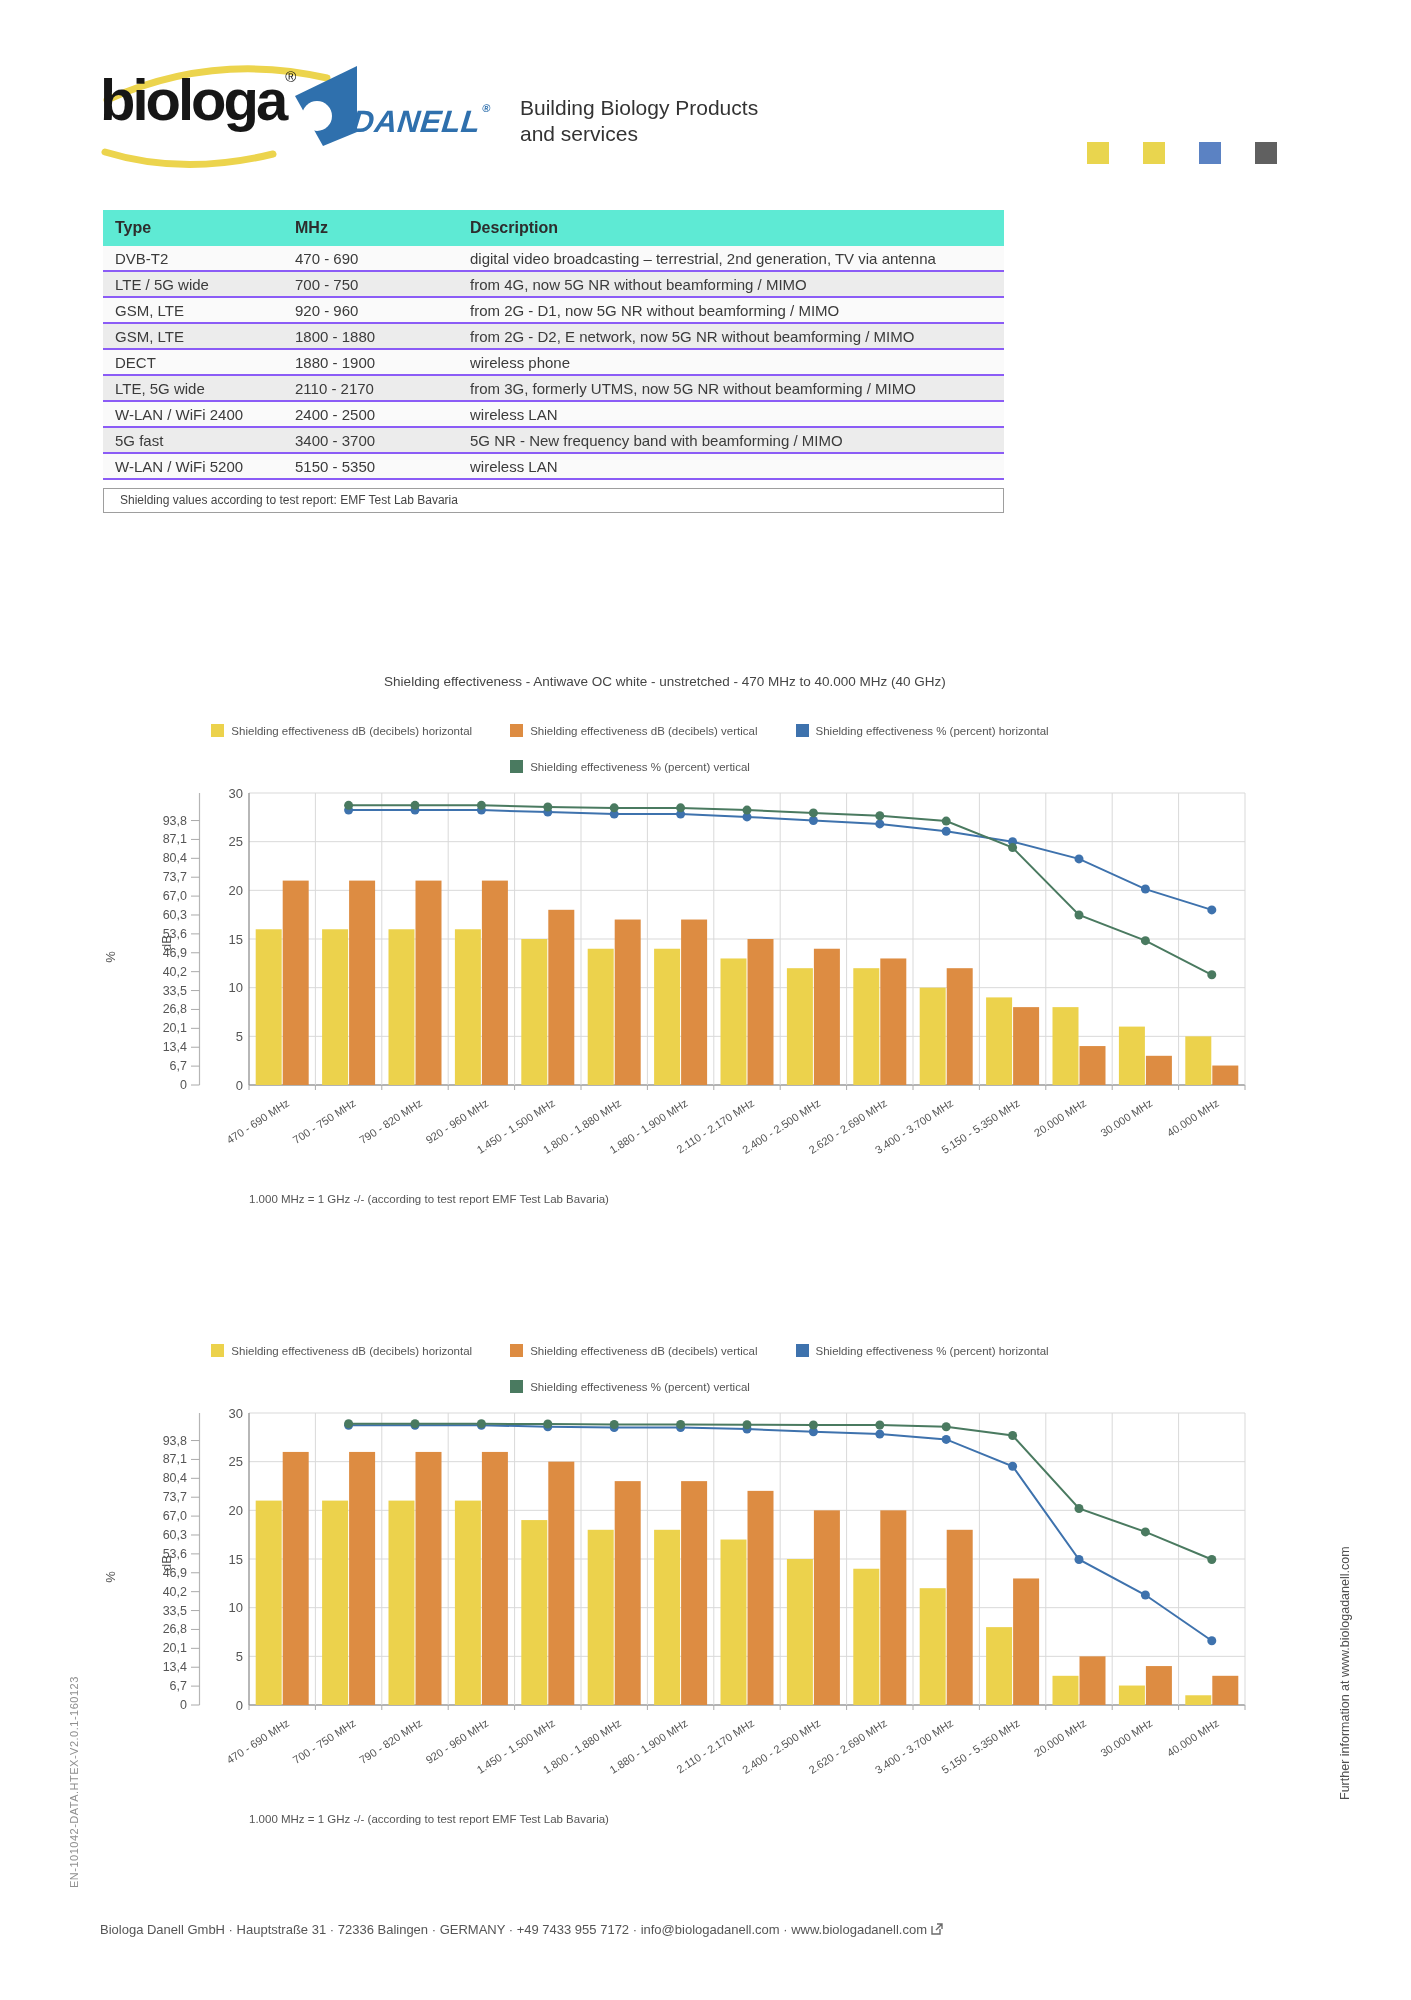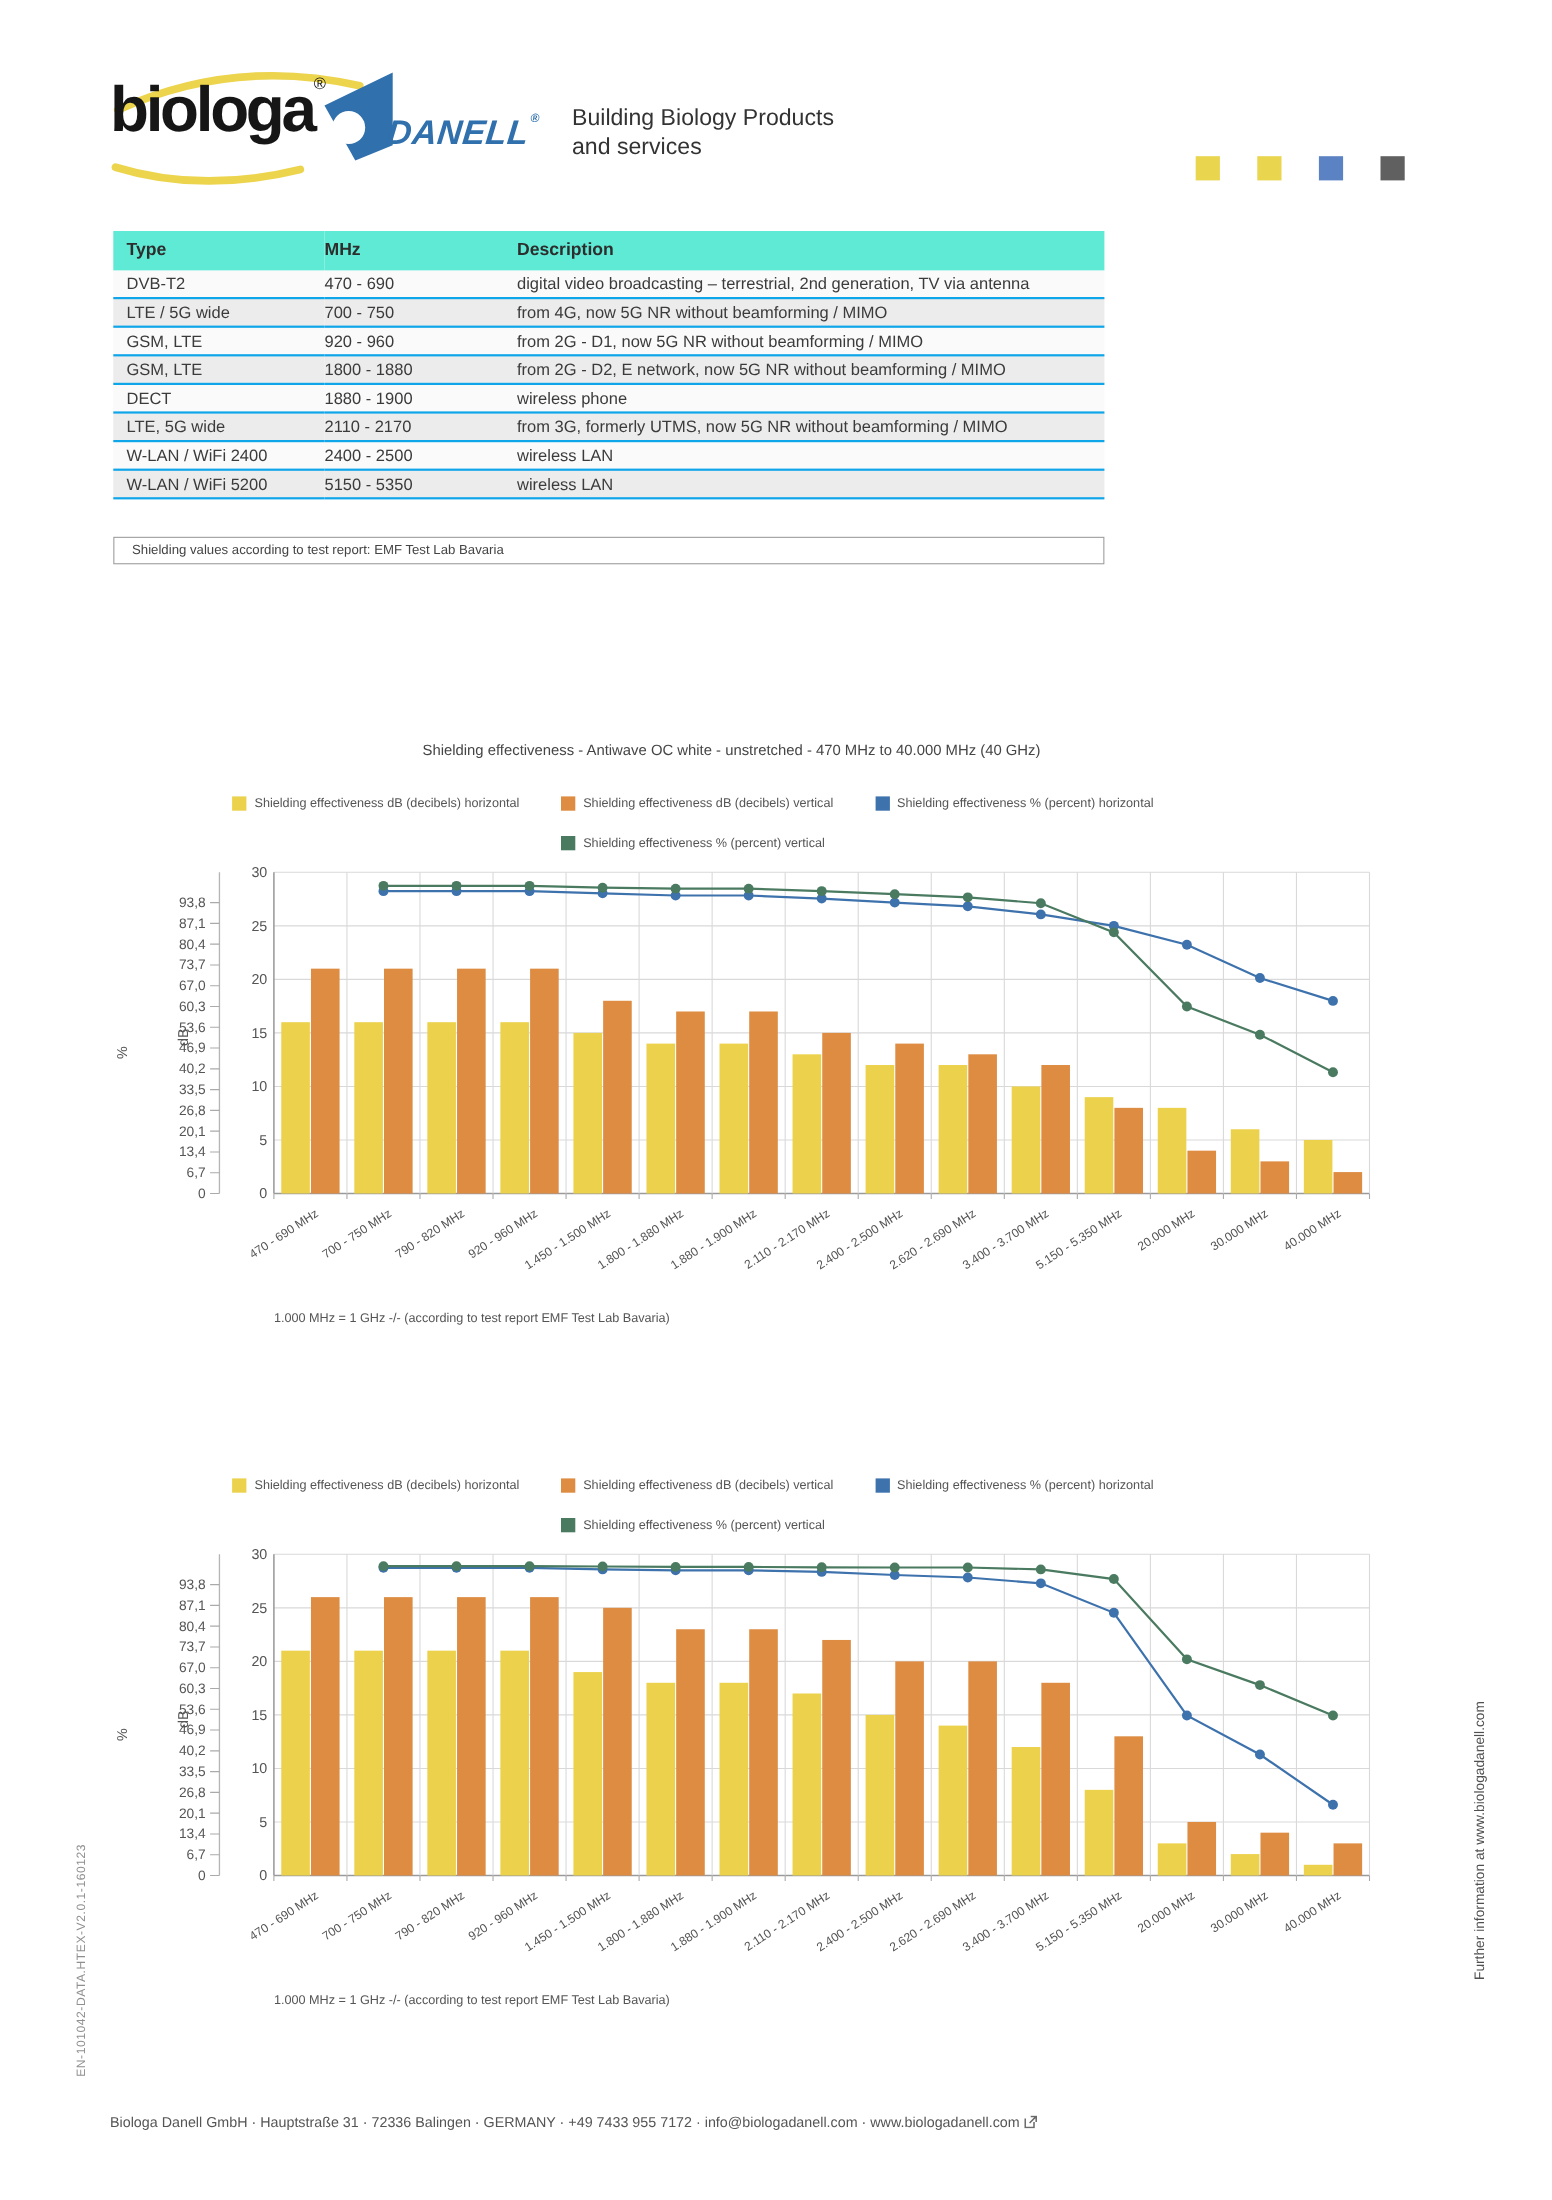--- a/index.html
+++ b/index.html
@@ -19,21 +19,21 @@
   
   #squares{position:absolute;left:1087px;top:142px;display:flex;gap:34px;}
   #squares div{width:22px;height:22px;}
 
   
   #freq-table{position:absolute;left:103px;top:210px;width:901px;border-collapse:collapse;
               font-size:15px;color:#3b3b3b;}
   #freq-table th{background:#5eead4;text-align:left;font-size:16px;color:#2d2d2d;
                  height:36px;padding:0;}
   #freq-table td{height:24px;padding:0;}
-  #freq-table tr{border-bottom:2px solid #0ea5e9;}
+  #freq-table tr{border-bottom:2px solid #8b5cf6;}
   #freq-table thead tr{border-bottom:none;}
   #freq-table tbody tr:nth-child(even){background:#ececec;}
   #freq-table tbody tr:nth-child(odd){background:#fafafa;}
   #freq-table th:nth-child(1),#freq-table td:nth-child(1){padding-left:12px;width:180px;}
   #freq-table th:nth-child(2),#freq-table td:nth-child(2){width:175px;}
 
   #note-box{position:absolute;left:103px;top:488px;width:883px;height:23px;
             border:1.5px solid #9e9e9e;font-size:12px;color:#444;line-height:23px;
             padding-left:16px;}
 
@@ -118,20 +118,25 @@
       </tr>
       <tr>
         <td>LTE, 5G wide</td>
         <td>2110 - 2170</td>
         <td>from 3G, formerly UTMS, now 5G NR without beamforming / MIMO</td>
       </tr>
       <tr>
         <td>W-LAN / WiFi 2400</td>
         <td>2400 - 2500</td>
         <td>wireless LAN</td>
+      </tr>
+      <tr>
+        <td>5G fast</td>
+        <td>3400 - 3700</td>
+        <td>5G NR - New frequency band with beamforming / MIMO</td>
       </tr>
       <tr>
         <td>W-LAN / WiFi 5200</td>
         <td>5150 - 5350</td>
         <td>wireless LAN</td>
       </tr>
     </tbody>
 </table>
 <div id="note-box">Shielding values according to test report: EMF Test Lab Bavaria</div>
 

